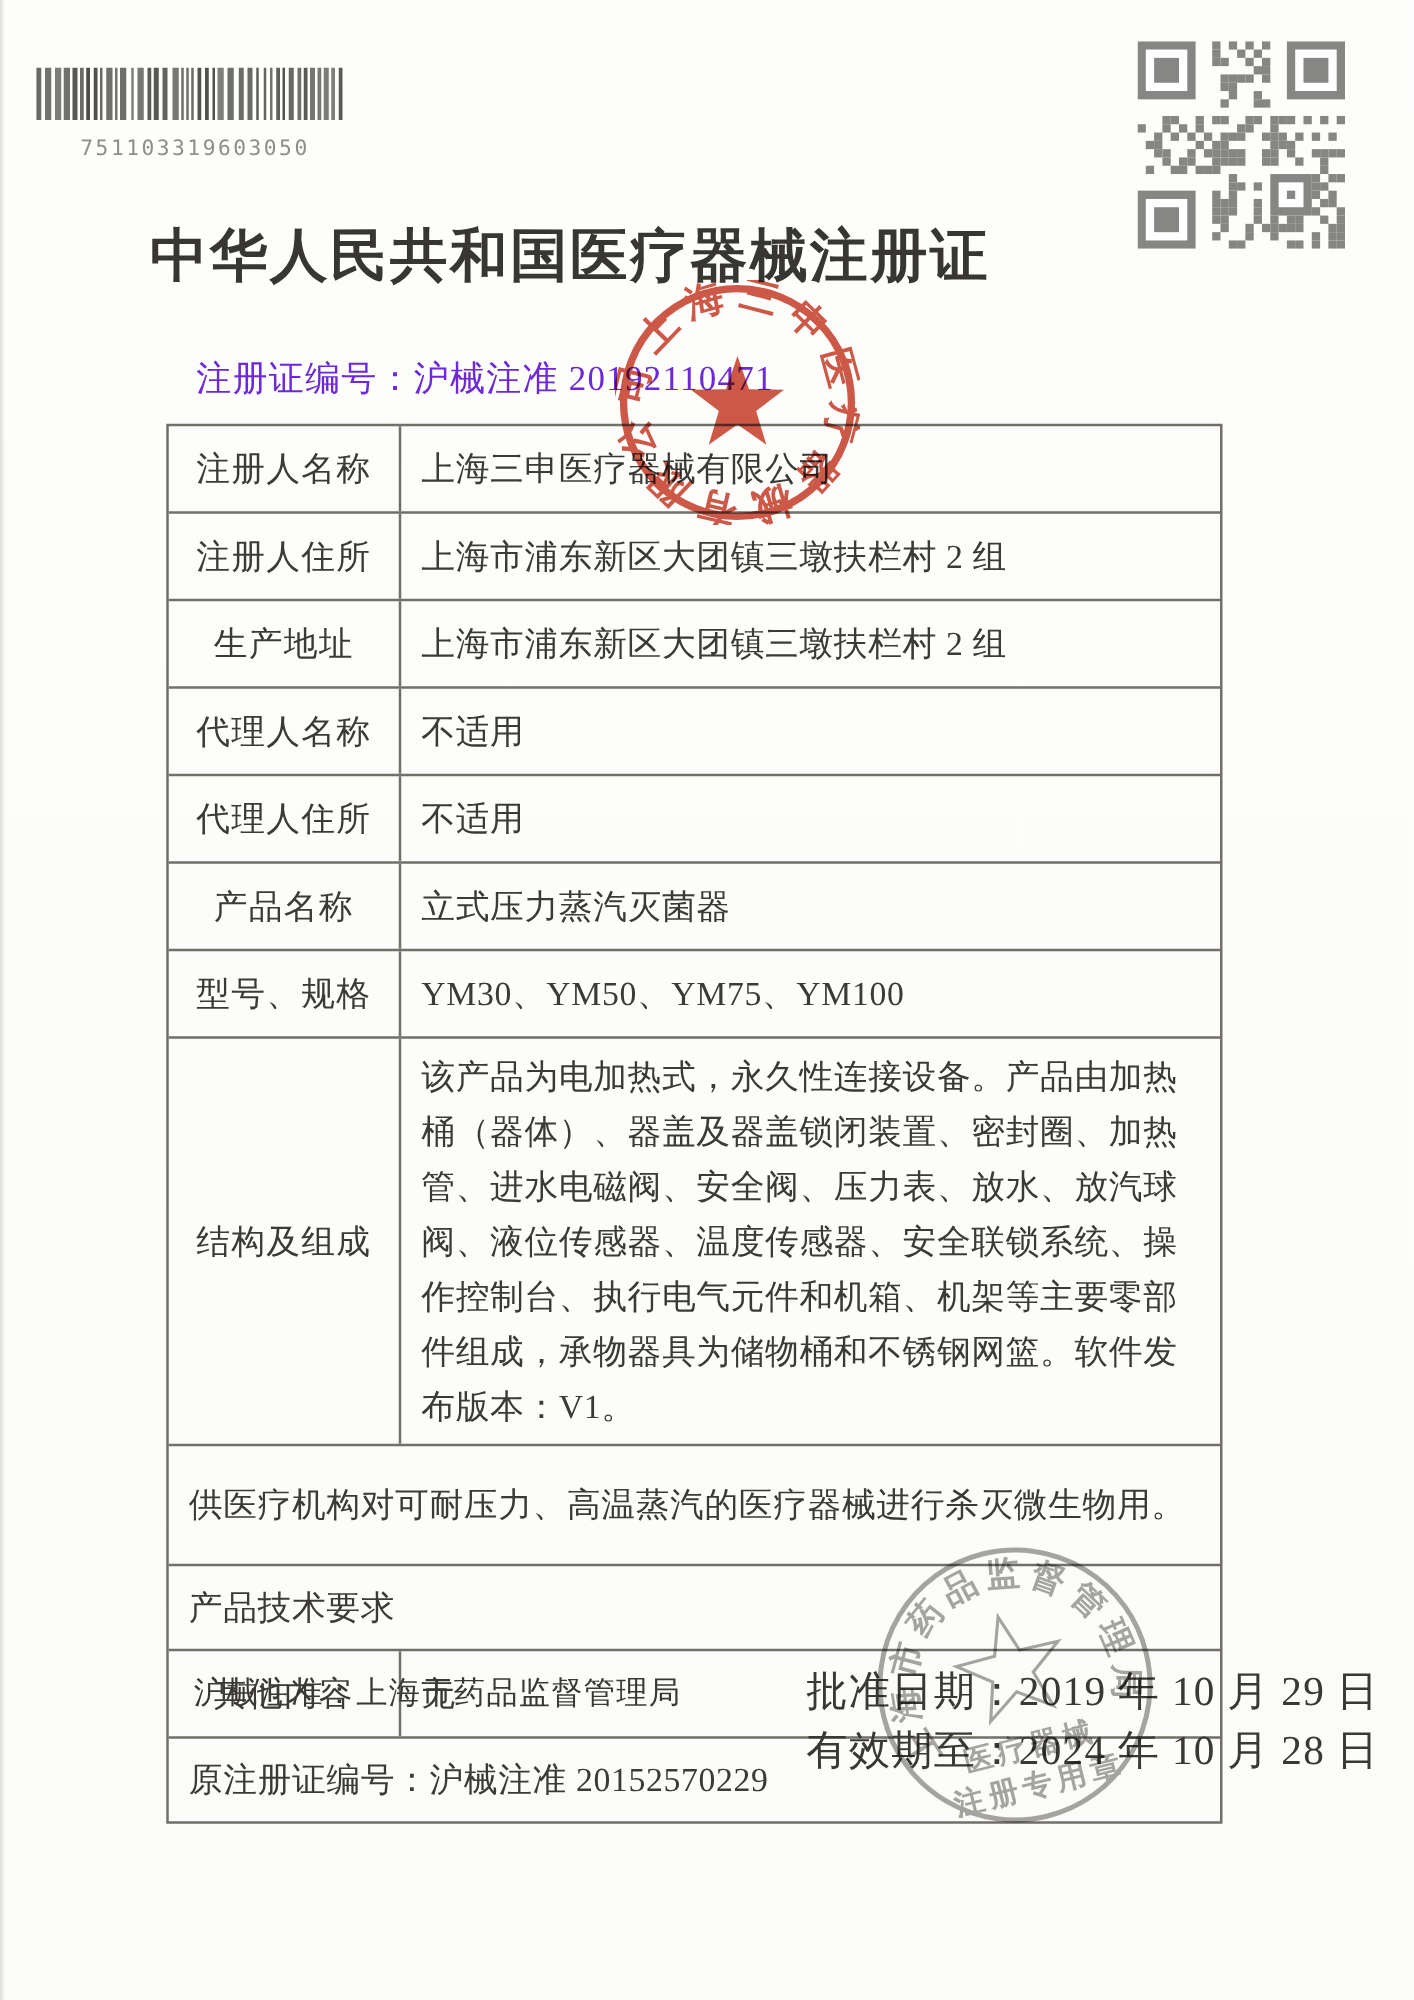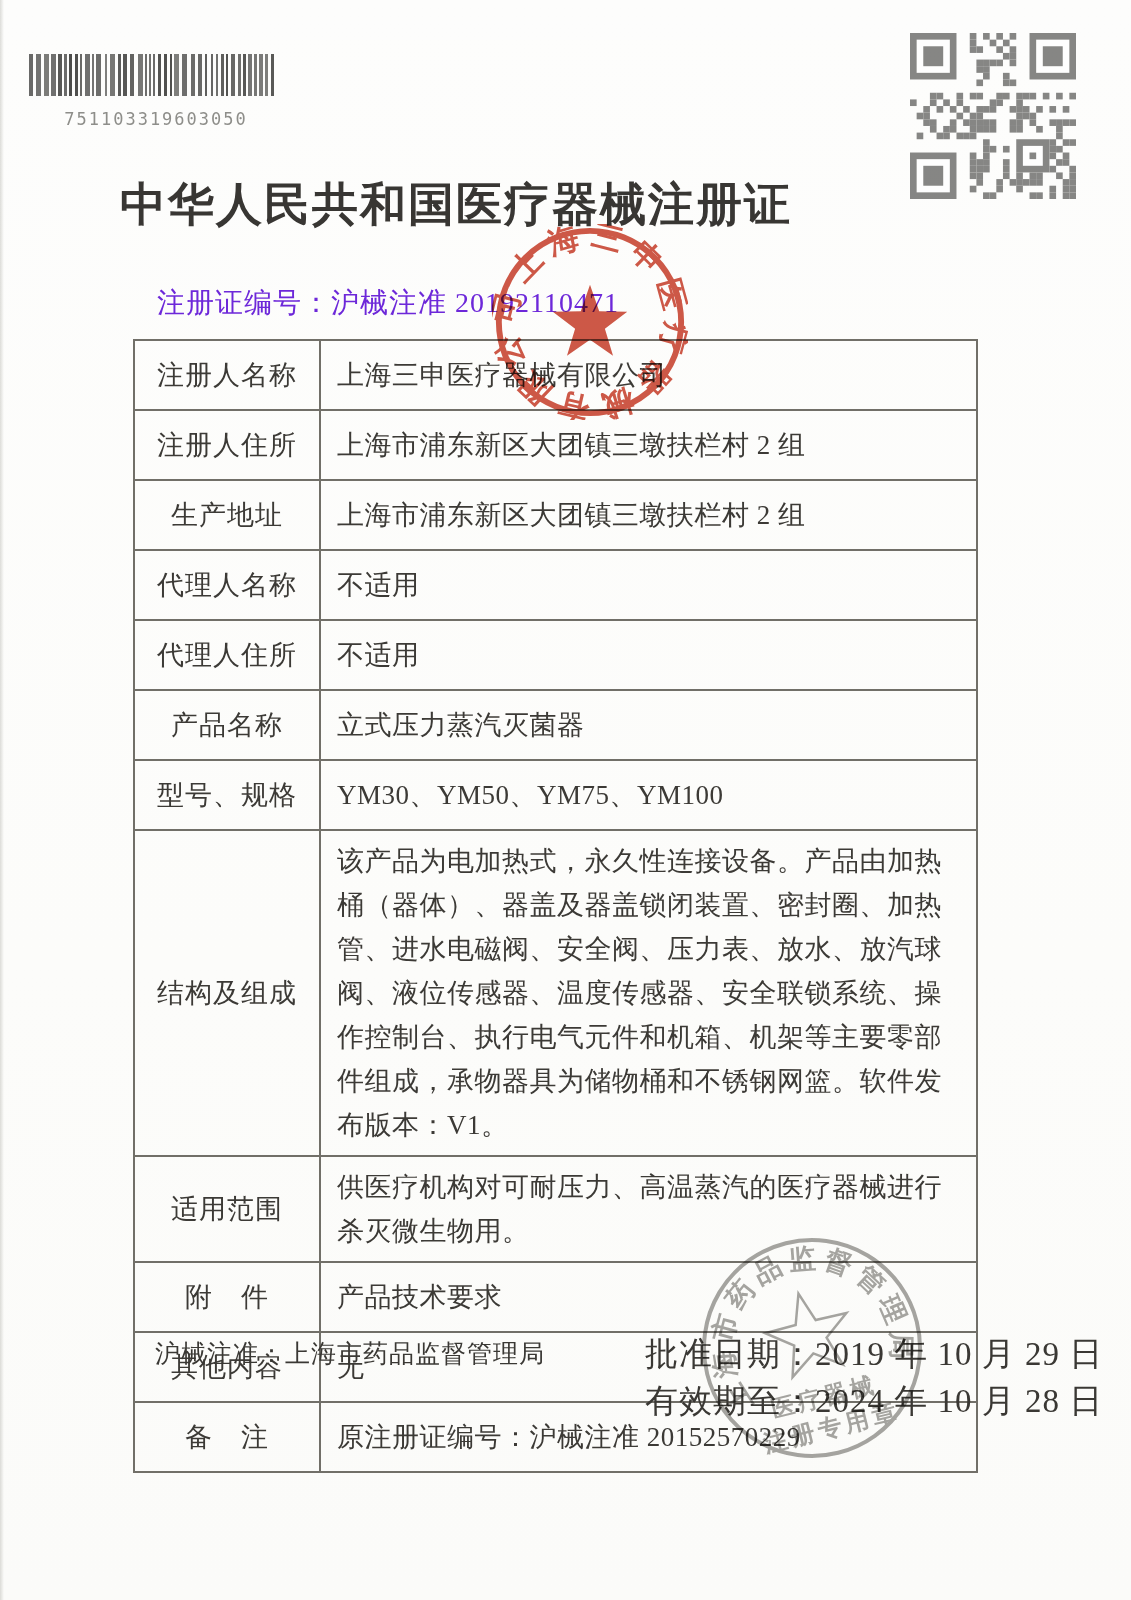--- a/index.html
+++ b/index.html
@@ -327,39 +327,36 @@
         <span>YM30、YM50、YM75、YM100</span>
       </div>
     </div>
     <div class="row">
       <div class="cell label">结构及组成</div>
       <div class="cell value">
         <span>该产品为电加热式，永久性连接设备。产品由加热桶（器体）、器盖及器盖锁闭装置、密封圈、加热管、进水电磁阀、安全阀、压力表、放水、放汽球阀、液位传感器、温度传感器、安全联锁系统、操作控制台、执行电气元件和机箱、机架等主要零部件组成，承物器具为储物桶和不锈钢网篮。软件发布版本：V1。</span>
       </div>
     </div>
     <div class="row">
-      <div class="cell label">适用范围</div>
       <div class="cell value">
         <span>供医疗机构对可耐压力、高温蒸汽的医疗器械进行杀灭微生物用。</span>
       </div>
     </div>
     <div class="row">
-      <div class="cell label">附　件</div>
       <div class="cell value">
         <span>产品技术要求</span>
       </div>
     </div>
     <div class="row">
       <div class="cell label">其他内容</div>
       <div class="cell value">
         <span>无</span>
       </div>
     </div>
     <div class="row">
-      <div class="cell label">备　注</div>
       <div class="cell value">
         <span>原注册证编号：沪械注准 20152570229</span>
       </div>
     </div>
   </div>
 
 <div class="footer-dept">
   <span>沪械注准：</span><span>上海市药品监督管理局</span>
 </div>
 <div class="footer-dates">

